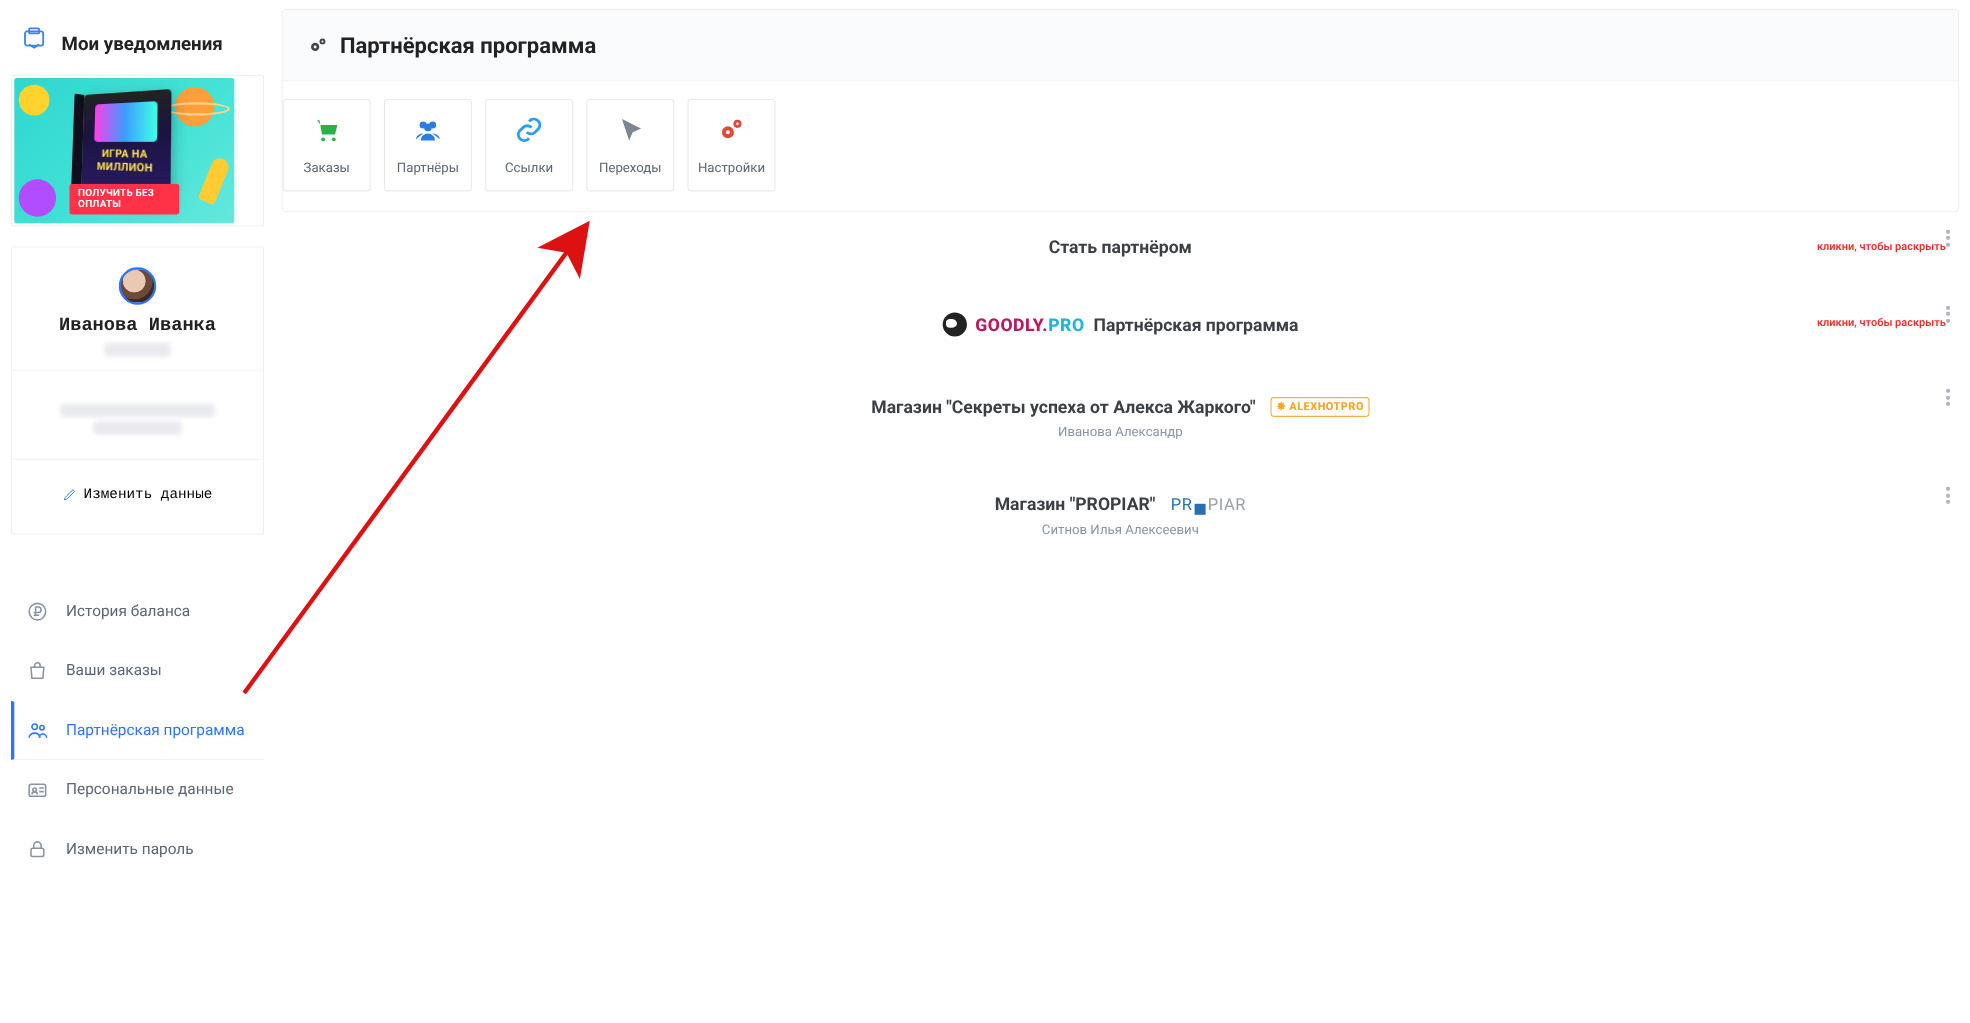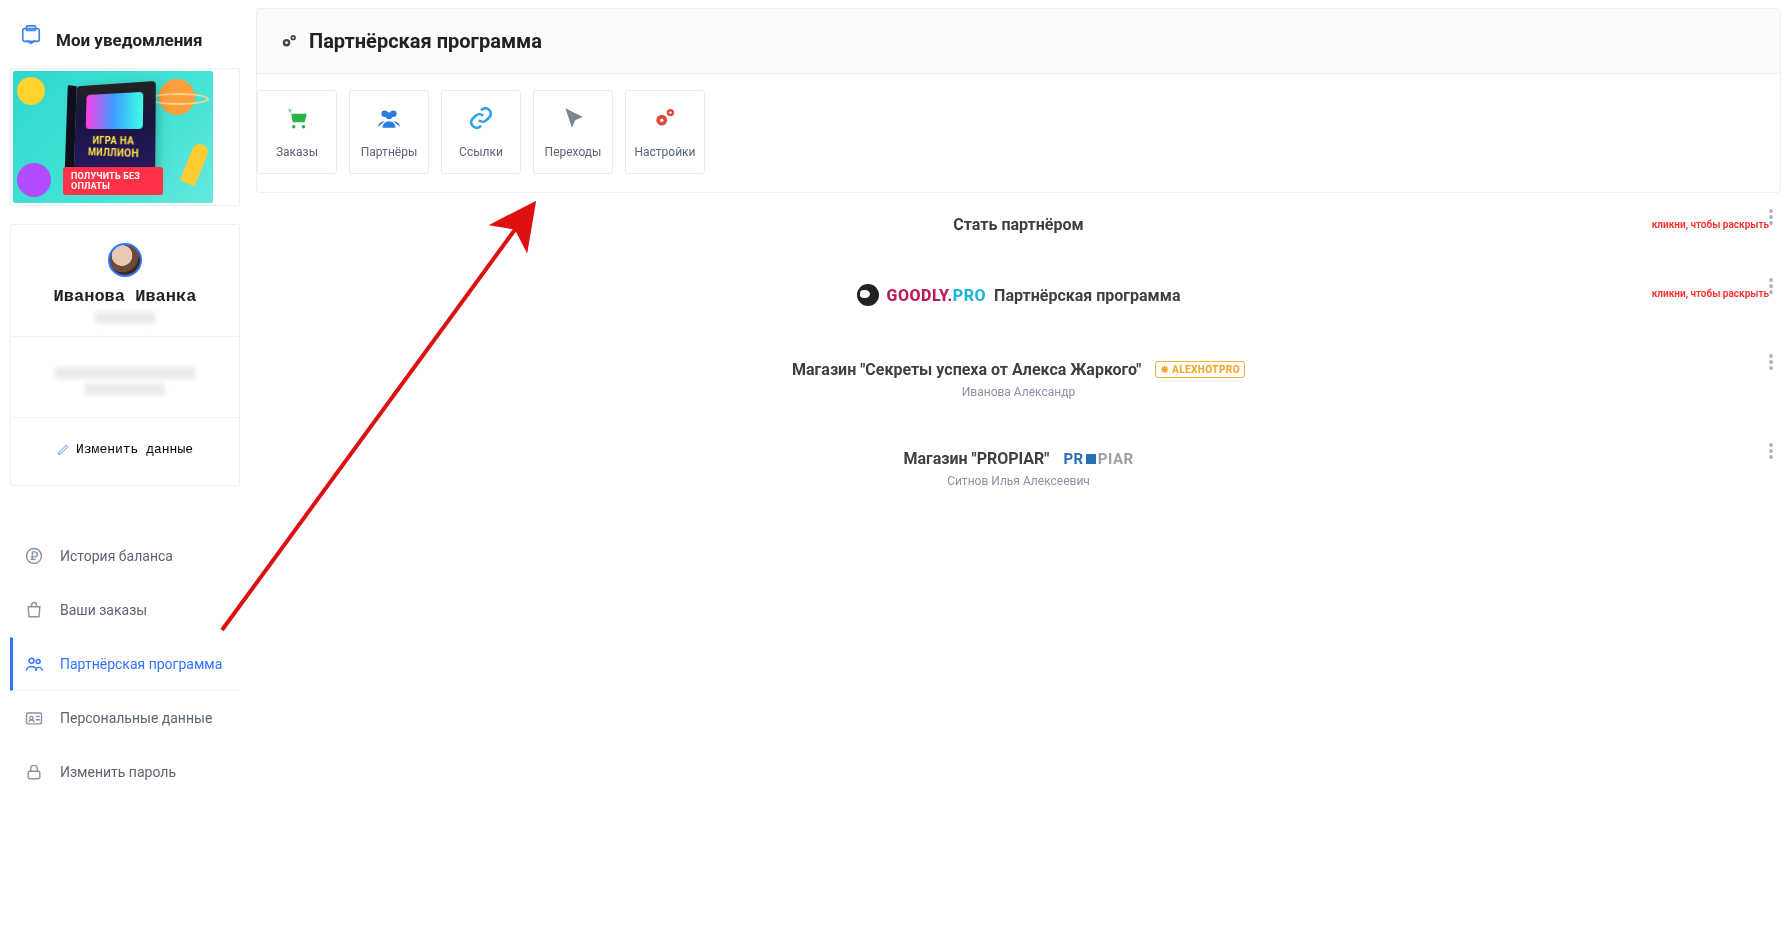--- a/index.html
+++ b/index.html
@@ -214,21 +214,21 @@
   .goodly{font-weight:800;font-size:16px;letter-spacing:.5px;}
   .goodly .g{color:#be185d;}
   .goodly .p{color:#1eb6d8;}
   .alex-tag{
     display:inline-block;border:1px solid #f5b13c;border-radius:3px;
     color:#f5a623;font-size:10px;font-weight:800;padding:2px 4px;margin-left:6px;
     letter-spacing:.4px;vertical-align:middle;
   }
   .alex-tag::before{content:"✸ ";color:#f5a623;}
   .propiar{
-    display:inline-flex;align-items:center;gap:2px;margin-left:6px;font-weight:700;
+    display:inline-flex;align-items:flex-end;gap:2px;margin-left:6px;font-weight:400;
     font-size:15px;letter-spacing:.5px;vertical-align:middle;
   }
   .propiar .pr{color:#2a6fb3;}
   .propiar .sq{width:10px;height:10px;background:#2a6fb3;display:inline-block;}
   .propiar .piar{color:#9aa0a6;}
 
   
   .arrow{
     position:absolute;
     left:-28px;top:190px;

